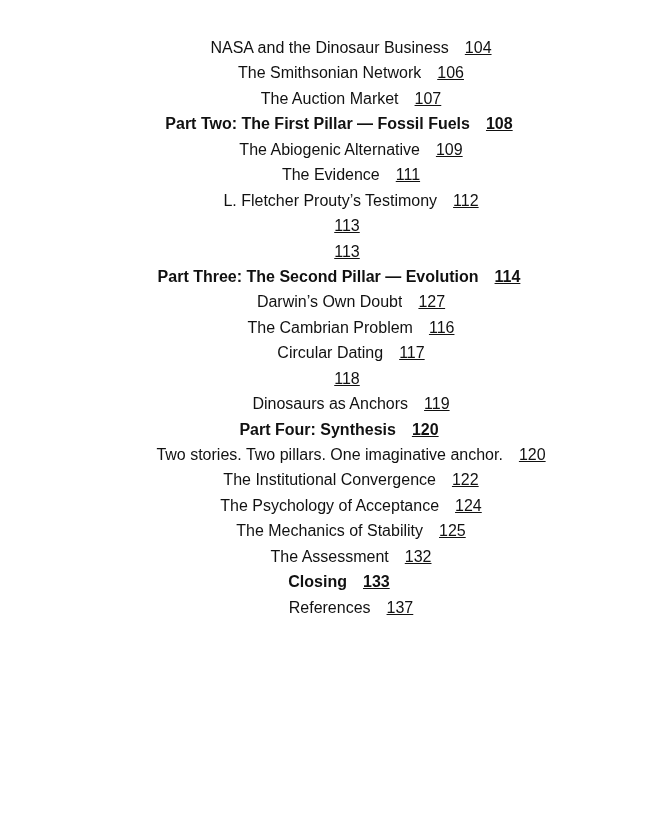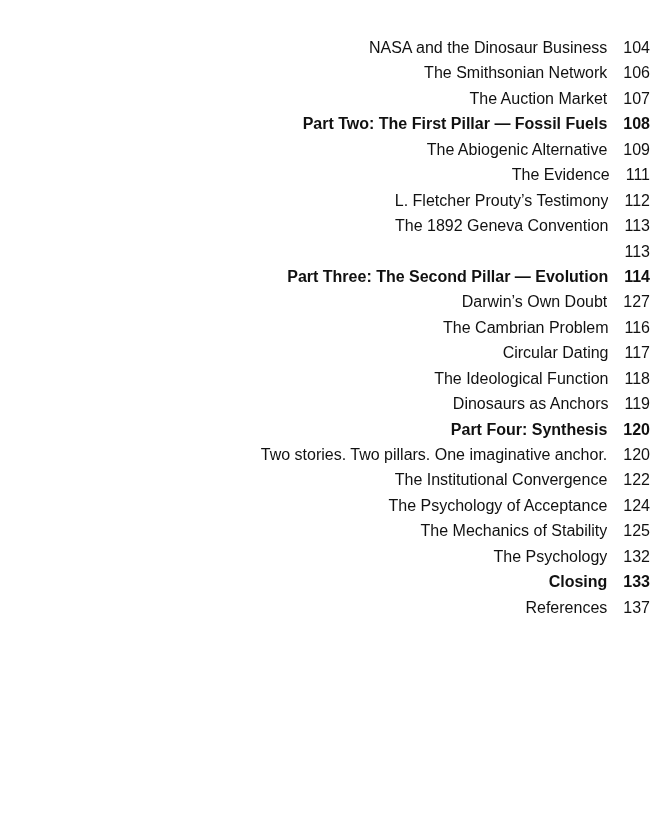--- a/index.html
+++ b/index.html
@@ -20,32 +20,33 @@
     width: 662px;
     height: 832px;
     padding: 35px 12px 0 28px;
     background: #ffffff;
   }
   .toc-list {
     width: 100%;
   }
   .row {
     display: flex;
-    justify-content: flex-end;
+    justify-content: center;
     align-items: baseline;
     height: 25.45px;
     line-height: 25.45px;
     white-space: nowrap;
   }
   .row .title {
     overflow: hidden;
   }
   .row .pagenum {
     margin-left: 16px;
     text-align: right;
+    text-decoration: underline;
   }
   .row.sub .title {
     padding-left: 24px;
   }
   .row.part {
     font-weight: bold;
   }
 </style>
 </head>
 <body style="background: rgb(255, 255, 255); color: rgb(17, 17, 17);">
@@ -74,21 +75,20 @@
       </div>
       <div class="row sub">
         <span class="title">The Evidence</span>
         <span class="pagenum">111</span>
       </div>
       <div class="row sub">
         <span class="title">L. Fletcher Prouty’s Testimony</span>
         <span class="pagenum">112</span>
       </div>
       <div class="row sub">
-        <span class="title">The 1892 Geneva Convention</span>
         <span class="pagenum">113</span>
       </div>
       <div class="row sub">
         <span class="pagenum">113</span>
       </div>
       <div class="row part">
         <span class="title">Part Three: The Second Pillar — Evolution</span>
         <span class="pagenum">114</span>
       </div>
       <div class="row sub">
@@ -97,21 +97,20 @@
       </div>
       <div class="row sub">
         <span class="title">The Cambrian Problem</span>
         <span class="pagenum">116</span>
       </div>
       <div class="row sub">
         <span class="title">Circular Dating</span>
         <span class="pagenum">117</span>
       </div>
       <div class="row sub">
-        <span class="title">The Ideological Function</span>
         <span class="pagenum">118</span>
       </div>
       <div class="row sub">
         <span class="title">Dinosaurs as Anchors</span>
         <span class="pagenum">119</span>
       </div>
       <div class="row part">
         <span class="title">Part Four: Synthesis</span>
         <span class="pagenum">120</span>
       </div>
@@ -125,21 +124,21 @@
       </div>
       <div class="row sub">
         <span class="title">The Psychology of Acceptance</span>
         <span class="pagenum">124</span>
       </div>
       <div class="row sub">
         <span class="title">The Mechanics of Stability</span>
         <span class="pagenum">125</span>
       </div>
       <div class="row sub">
-        <span class="title">The Psychology</span>
+        <span class="title">The Assessment</span>
         <span class="pagenum">132</span>
       </div>
       <div class="row part">
         <span class="title">Closing</span>
         <span class="pagenum">133</span>
       </div>
       <div class="row sub">
         <span class="title">References</span>
         <span class="pagenum">137</span>
       </div>

